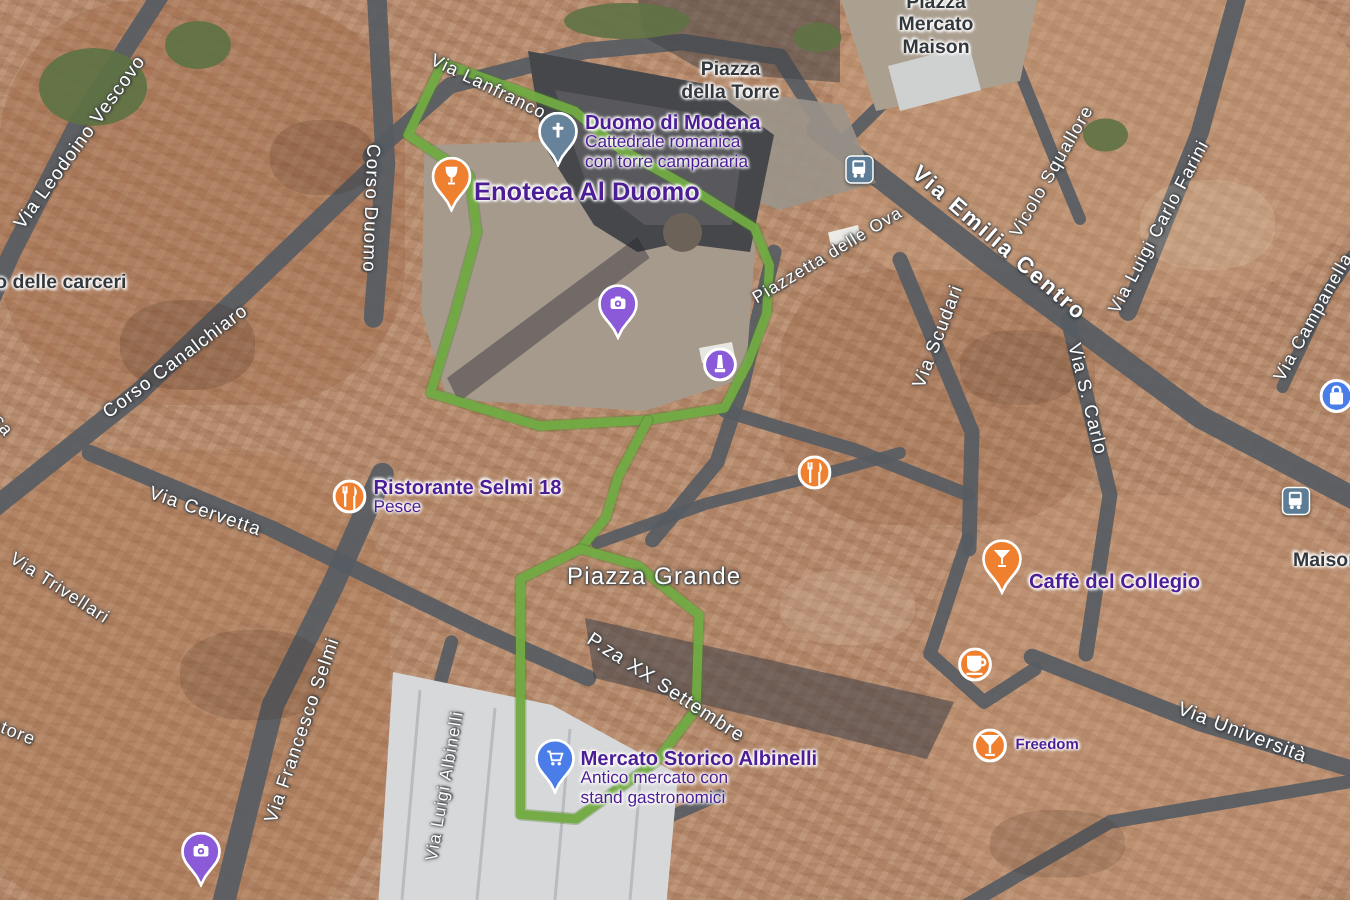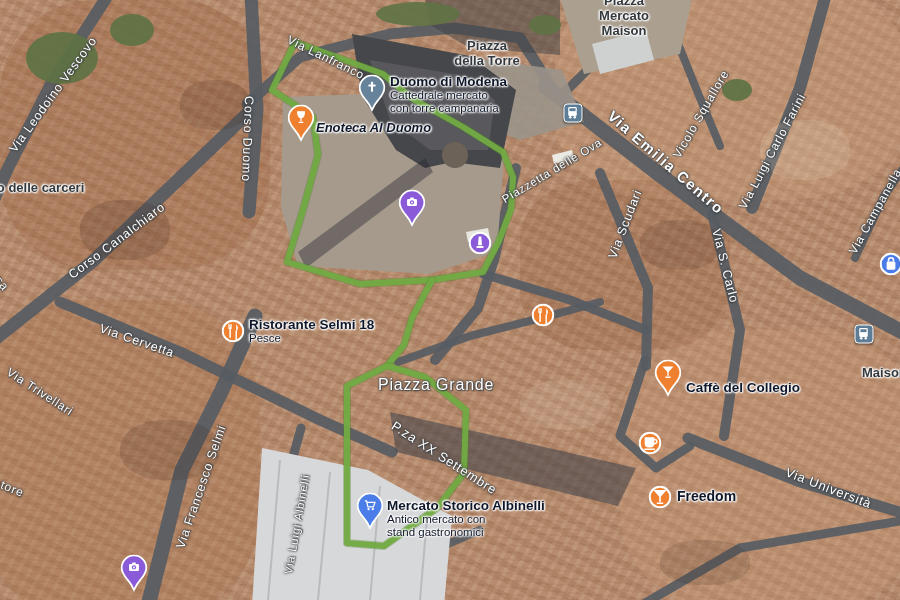--- a/index.html
+++ b/index.html
@@ -20,21 +20,21 @@
   .street-label{position:absolute;white-space:nowrap;color:#fff;
     transform-origin:0 50%;
     text-shadow:0 0 1px #3c4043,0 0 2px #3c4043,0 0 3px rgba(55,60,66,.85),1px 1px 1px rgba(55,60,66,.7);
     letter-spacing:.8px;}
   
   .place-label{position:absolute;white-space:nowrap;color:#33383d;font-weight:bold;
     text-shadow:0 0 2px #fff,0 0 2px #fff,0 0 3px #fff,1px 1px 2px rgba(255,255,255,.9),-1px -1px 2px rgba(255,255,255,.9);
     line-height:15px;}
   
   .poi{position:absolute;}
-  .poi-label{position:absolute;white-space:nowrap;color:#0f172a;
+  .poi-label{position:absolute;white-space:nowrap;color:#4c1d95;
     text-shadow:0 0 2px #fff,0 0 2px #fff,0 0 3px #fff,1px 1px 2px rgba(255,255,255,.95),-1px -1px 2px rgba(255,255,255,.95);}
   .poi-label .t{font-weight:bold;line-height:15px;}
   .poi-label .s{font-size:11.5px;line-height:12.5px;}
   .marker{position:absolute;transform:translate(-50%,-50%);line-height:0;}
   .marker.pin{transform:translate(-50%,-58%);}
   .transit{position:absolute;width:19px;height:19px;border:1.5px solid #fff;border-radius:4px;
     background:#5d7d96;transform:translate(-50%,-50%);line-height:0;
     box-shadow:0 1px 2px rgba(0,0,0,.35);}
 </style>
 </head>
@@ -177,37 +177,37 @@
             <path d="M12 .8C5.9.8 1 5.7 1 11.8c0 4.5 2.5 7.4 5.2 10.6 2 2.3 4.1 4.9 5.8 9.2 1.7-4.3 3.8-6.9 5.8-9.2C20.5 19.2 23 16.3 23 11.8 23 5.7 18.1.8 12 .8z" fill="#66839b" stroke="#fff" stroke-width="1.6"></path>
             <g transform="translate(12,11.3) scale(1.05)">
               <g fill="#fff">
                 <rect x="-0.85" y="-4.6" width="1.7" height="8.4" rx="0.3"></rect>
                 <rect x="-3" y="-2.3" width="6" height="1.7" rx="0.3"></rect>
               </g>
             </g>
           </svg></span>
         <div class="poi-label" style="top: 74px; left: 390px;">
           <div class="t" style="font-size: 13.5px;">Duomo di Modena</div>
-          <div class="s">Cattedrale mercato</div>
+          <div class="s">Cattedrale romanica</div>
           <div class="s">con torre campanaria</div>
         </div>
       </div>
       <div class="poi">
         <span class="marker pin" style="left: 301px; top: 126px;"><svg width="27" height="37" viewBox="0 0 24 33">
             <path d="M12 .8C5.9.8 1 5.7 1 11.8c0 4.5 2.5 7.4 5.2 10.6 2 2.3 4.1 4.9 5.8 9.2 1.7-4.3 3.8-6.9 5.8-9.2C20.5 19.2 23 16.3 23 11.8 23 5.7 18.1.8 12 .8z" fill="#ef8030" stroke="#fff" stroke-width="1.6"></path>
             <g transform="translate(12,11.3) scale(1.05)">
               <g stroke="#fff" stroke-width="1.1" fill="none">
                 <path d="M-2.8,-4.6 H2.8 C2.8,-1.4 1.6,0.4 0,0.4 C-1.6,0.4 -2.8,-1.4 -2.8,-4.6 Z" fill="#fff"></path>
                 <path d="M0,0.4 V3.6"></path>
                 <path d="M-2,4.4 H2"></path>
               </g>
             </g>
           </svg></span>
         <div class="poi-label" style="top: 120px; left: 316px;">
-          <div class="t" style="font-size: 13px; font-style: italic;">Enoteca Al Duomo</div>
+          <div class="t" style="font-size: 17px;">Enoteca Al Duomo</div>
         </div>
       </div>
       <div class="poi">
         <span class="marker pin" style="left: 412px; top: 211px;"><svg width="27" height="37" viewBox="0 0 24 33">
             <path d="M12 .8C5.9.8 1 5.7 1 11.8c0 4.5 2.5 7.4 5.2 10.6 2 2.3 4.1 4.9 5.8 9.2 1.7-4.3 3.8-6.9 5.8-9.2C20.5 19.2 23 16.3 23 11.8 23 5.7 18.1.8 12 .8z" fill="#8a5ad8" stroke="#fff" stroke-width="1.6"></path>
             <g transform="translate(12,11.3) scale(1.05)">
               <g fill="#fff">
                 <rect x="-4.2" y="-2.7" width="8.4" height="5.9" rx="1.1"></rect>
                 <rect x="-1.6" y="-3.9" width="3.2" height="1.6" rx="0.5"></rect>
               </g>
@@ -291,21 +291,21 @@
             <circle r="6.7" fill="#ef8030" stroke="#fff" stroke-width="1.3"></circle>
             <g transform="scale(0.95)">
               <g stroke="#fff" stroke-width="1.1" fill="none">
                 <path d="M-3.4,-4.2 H3.4 L0,-0.4 Z" fill="#fff"></path>
                 <path d="M0,-0.4 V3.4"></path>
                 <path d="M-2.2,4.3 H2.2"></path>
               </g>
             </g>
           </svg></span>
         <div class="poi-label" style="top: 489px; left: 677px;">
-          <div class="t" style="font-size: 14px;">Freedom</div>
+          <div class="t" style="font-size: 10px;">Freedom</div>
         </div>
       </div>
       <div class="poi">
         <span class="marker dot" style="left: 891px; top: 264px;"><svg width="23" height="23" viewBox="-7.5 -7.5 15 15">
             <circle r="6.7" fill="#4a7de8" stroke="#fff" stroke-width="1.3"></circle>
             <g transform="scale(0.95)">
               <g>
                 <rect x="-3" y="-1.7" width="6" height="5.6" rx="0.8" fill="#fff"></rect>
                 <path d="M-1.7,-1.7 V-2.6 A1.7,1.7 0 0 1 1.7,-2.6 V-1.7" fill="none" stroke="#fff" stroke-width="1.1"></path>
               </g>

